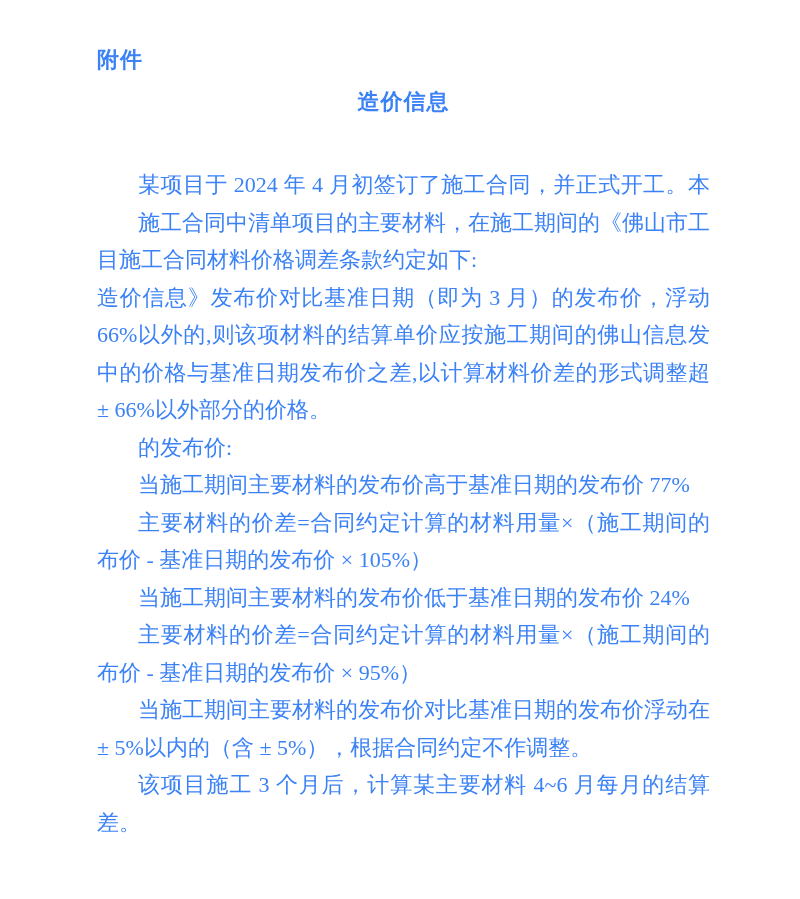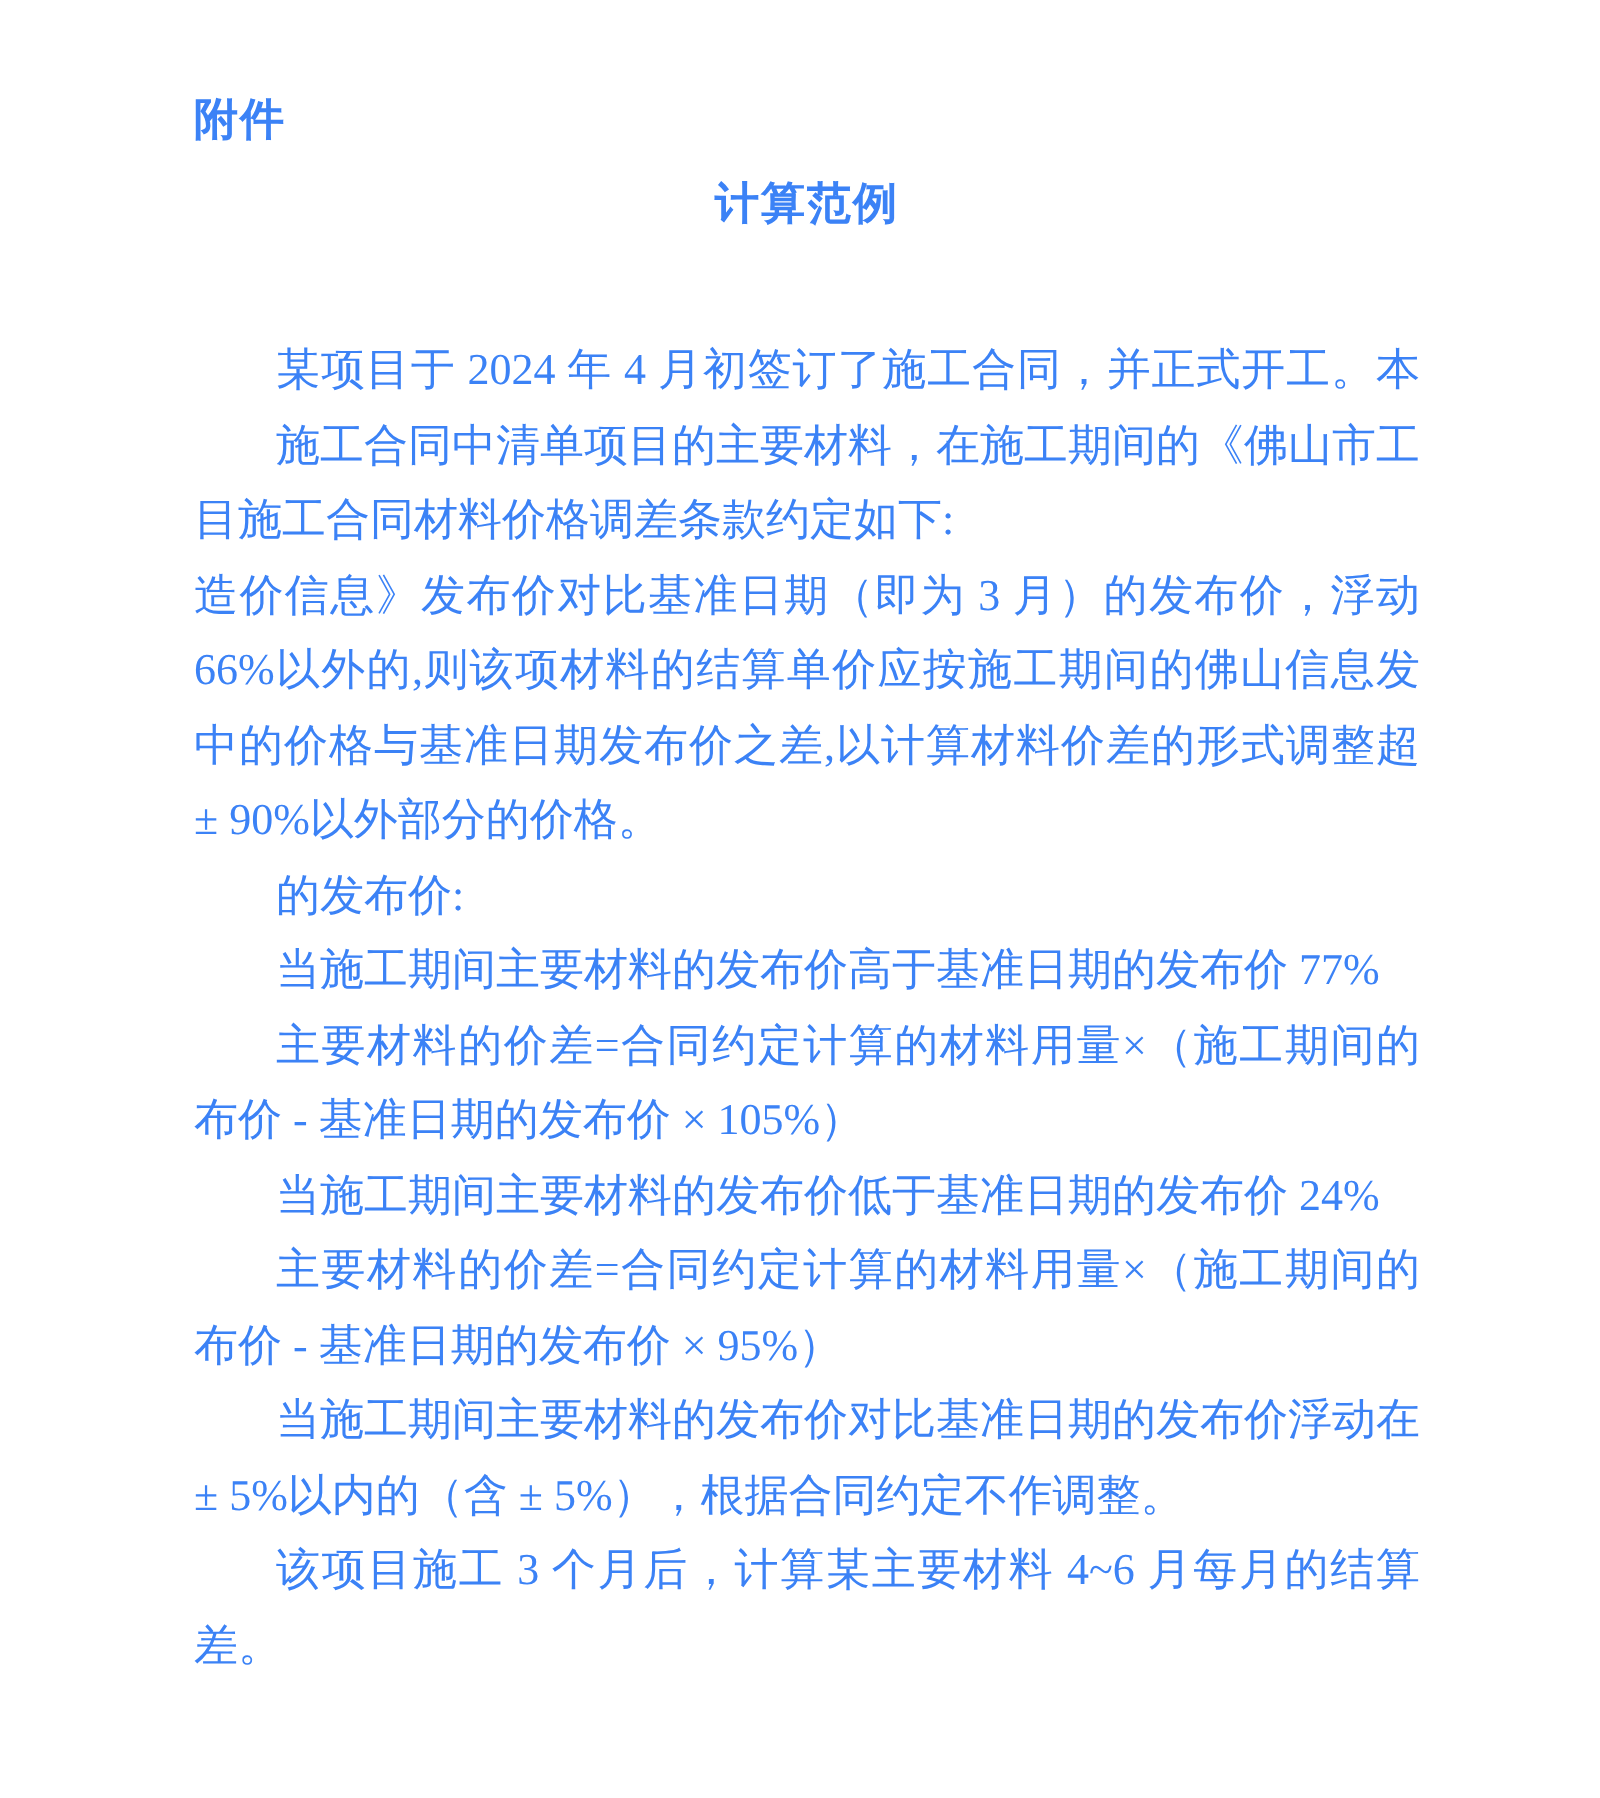--- a/index.html
+++ b/index.html
@@ -60,30 +60,30 @@
     text-align: justify;
     text-align-last: justify;
   }
 </style>
 </head>
 <body>
 
 <div class="page">
   <div class="attachment-label">附件</div>
 
-  <div class="doc-title">计算范例</div>
+  <div class="doc-title">造价信息</div>
 
   <div class="doc-body">
       <div class="line indent flush">某项目于 2024 年 4 月初签订了施工合同，并正式开工。本项</div>
       <div class="line indent flush">施工合同中清单项目的主要材料，在施工期间的《佛山市工程</div>
       <div class="line">目施工合同材料价格调差条款约定如下:</div>
       <div class="line flush">造价信息》发布价对比基准日期（即为 3 月）的发布价，浮动在±</div>
       <div class="line flush">66%以外的,则该项材料的结算单价应按施工期间的佛山信息发布价</div>
       <div class="line flush">中的价格与基准日期发布价之差,以计算材料价差的形式调整超出</div>
-      <div class="line">± 90%以外部分的价格。</div>
+      <div class="line">± 66%以外部分的价格。</div>
       <div class="line indent">的发布价:</div>
       <div class="line indent">当施工期间主要材料的发布价高于基准日期的发布价 77%时:</div>
       <div class="line indent flush">主要材料的价差=合同约定计算的材料用量×（施工期间的发</div>
       <div class="line">布价 - 基准日期的发布价 × 105%）</div>
       <div class="line indent">当施工期间主要材料的发布价低于基准日期的发布价 24%时:</div>
       <div class="line indent flush">主要材料的价差=合同约定计算的材料用量×（施工期间的发</div>
       <div class="line">布价 - 基准日期的发布价 × 95%）</div>
       <div class="line indent flush">当施工期间主要材料的发布价对比基准日期的发布价浮动在</div>
       <div class="line">± 5%以内的（含 ± 5%），根据合同约定不作调整。</div>
       <div class="line indent flush">该项目施工 3 个月后，计算某主要材料 4~6 月每月的结算价</div>

